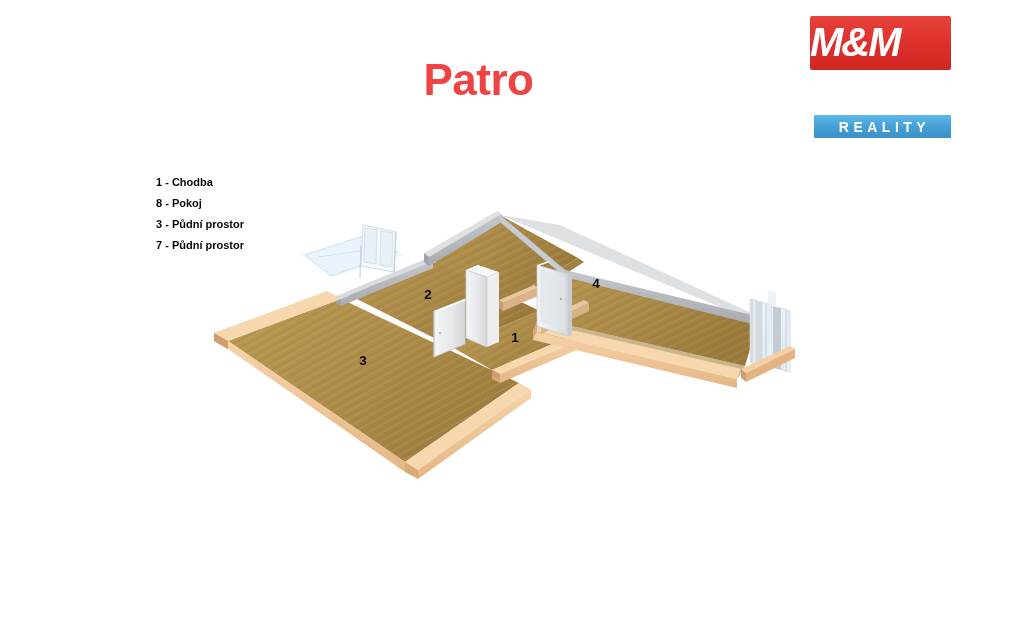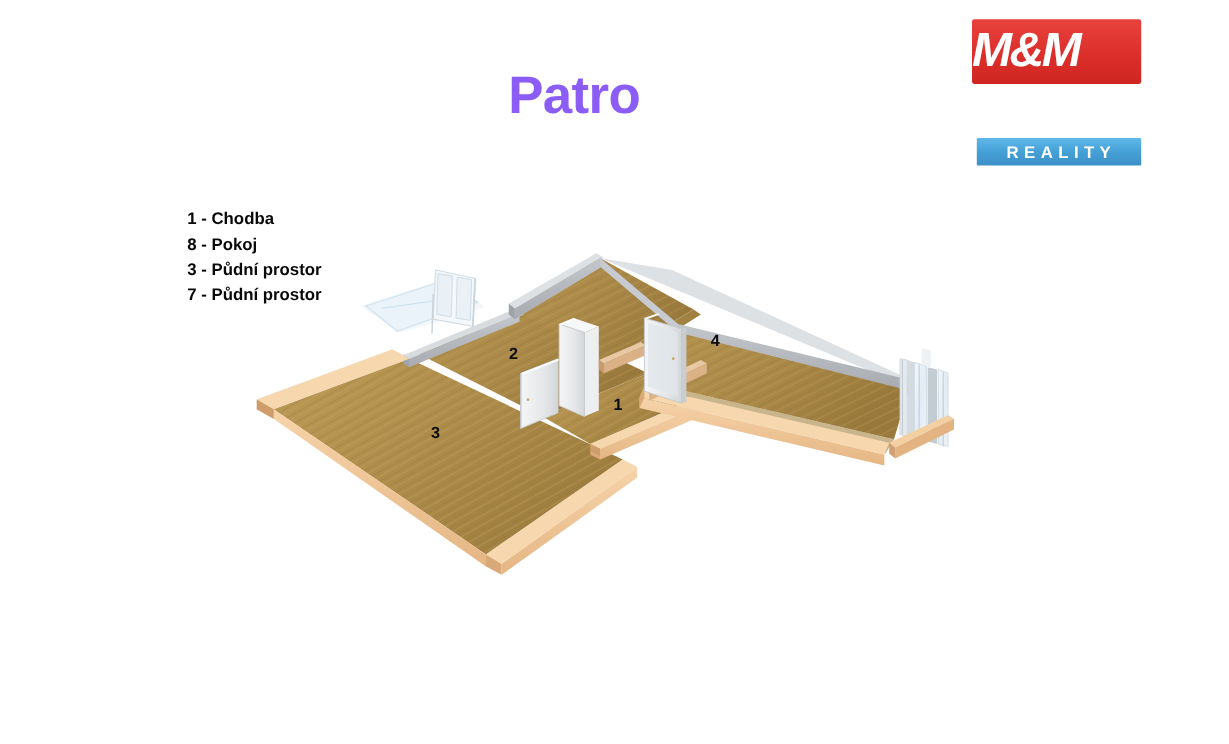--- a/index.html
+++ b/index.html
@@ -22,33 +22,33 @@
 
   
   #plan-title {
     position: absolute;
     left: 0;
     top: 58px;
     width: 930px;
     text-align: center;
     font-size: 44px;
     font-weight: bold;
-    color: #8b5cf6;
+    color: #ef4444;
     letter-spacing: -0.5px;
     line-height: 1;
     font-family: "Liberation Sans", sans-serif;
     padding-left: 27px;
   }
 
   
   #legend {
     position: absolute;
     left: 156px;
     top: 172px;
-    font-size: 14px;
+    font-size: 11px;
     font-weight: bold;
     color: #080808;
     line-height: 21px;
     font-family: "Liberation Sans", sans-serif;
   }
   .legend-row { white-space: nowrap; }
 
   
   #logo {
     position: absolute;

